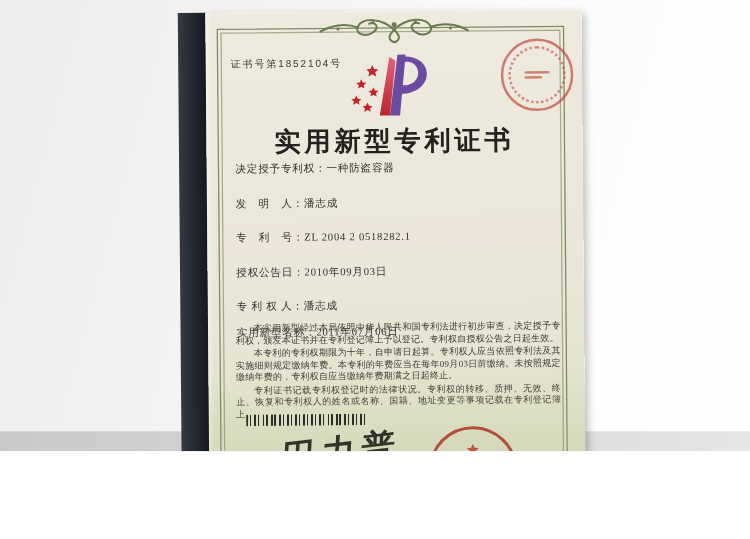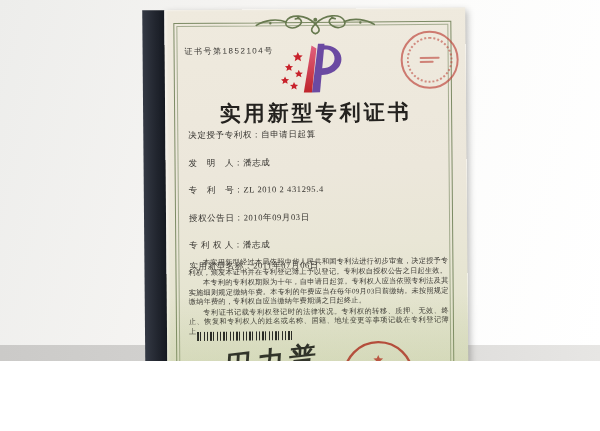--- a/index.html
+++ b/index.html
@@ -127,23 +127,23 @@
           <polygon points="22,30 23.5,33.2 27,33.6 24.4,35.8 25.2,39.2 22,37.4 18.8,39.2 19.6,35.8 17,33.6 20.5,33.2"></polygon>
           <polygon points="34,38 35.5,41.2 39,41.6 36.4,43.8 37.2,47.2 34,45.4 30.8,47.2 31.6,43.8 29,41.6 32.5,41.2"></polygon>
           <polygon points="17,46 18.5,49.2 22,49.6 19.4,51.8 20.2,55.2 17,53.4 13.8,55.2 14.6,51.8 12,49.6 15.5,49.2"></polygon>
           <polygon points="28,53 29.5,56.2 33,56.6 30.4,58.8 31.2,62.2 28,60.4 24.8,62.2 25.6,58.8 23,56.6 26.5,56.2"></polygon>
         </g>
       </svg>
 
       <div class="title">实用新型专利证书</div>
 
       <div class="fields">
-        <div class="field"><span>决定授予专利权：</span><span>自申请日起算</span></div>
+        <div class="field"><span>决定授予专利权：</span><span>一种防盗容器</span></div>
         <div class="field"><span>发　明　人：</span><span>潘志成</span></div>
-        <div class="field"><span>专　利　号：</span><span>ZL 2010 2 431295.4</span></div>
+        <div class="field"><span>专　利　号：</span><span>ZL 2004 2 0518282.1</span></div>
         <div class="field"><span>授权公告日：</span><span>2010年09月03日</span></div>
         <div class="field"><span>专 利 权 人：</span><span>潘志成</span></div>
         <div class="field"><span>实用新型名称：</span><span>2011年07月06日</span></div>
       </div>
 
       <div class="paras">
         <p>本实用新型经过本局依照中华人民共和国专利法进行初步审查，决定授予专利权，颁发本证书并在专利登记簿上予以登记。专利权自授权公告之日起生效。</p>
         <p>本专利的专利权期限为十年，自申请日起算。专利权人应当依照专利法及其实施细则规定缴纳年费。本专利的年费应当在每年09月03日前缴纳。未按照规定缴纳年费的，专利权自应当缴纳年费期满之日起终止。</p>
         <p>专利证书记载专利权登记时的法律状况。专利权的转移、质押、无效、终止、恢复和专利权人的姓名或名称、国籍、地址变更等事项记载在专利登记簿上。</p>
       </div>

